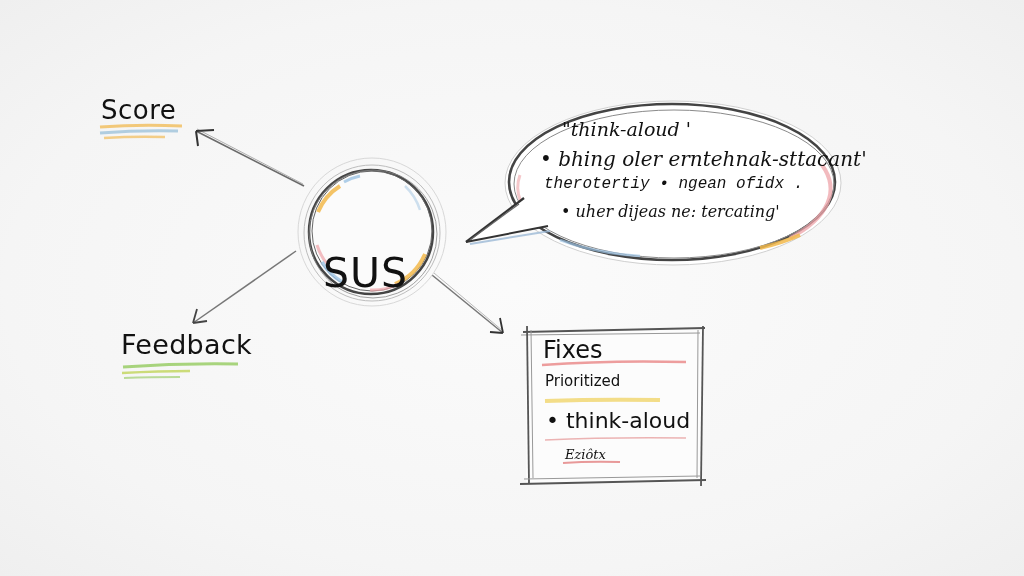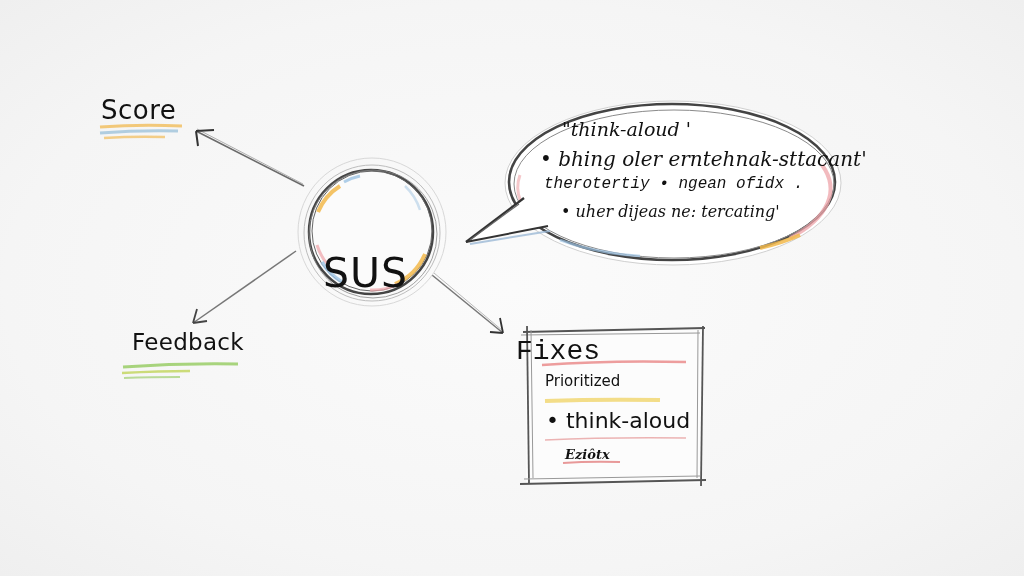--- a/index.html
+++ b/index.html
@@ -14,43 +14,43 @@
       background: radial-gradient(ellipse at 50% 50%, #fbfbfb 0%, #f5f5f5 70%, #efefef 100%);
     }
     svg.lines { position: absolute; left: 0; top: 0; }
     .label {
       position: absolute;
       color: #111;
       font-family: "DejaVu Sans", sans-serif;
       white-space: nowrap;
     }
     .score { left: 101px; top: 95px; font-size: 26px; letter-spacing: 0.5px; }
-    .feedback { left: 132px; top: 329px; font-size: 23px; letter-spacing: 0.3px; }
+    .feedback { left: 121px; top: 329px; font-size: 27px; letter-spacing: 0.3px; }
     .sus { left: 323px; top: 209px; font-size: 41px; font-weight: 400; letter-spacing: 1px; margin-top: 40px; }
     .bubble-text {
       position: absolute;
       font-family: "DejaVu Serif", serif;
       font-style: italic;
       color: #111;
       white-space: nowrap;
     }
     .bt0 { left: 562px; top: 118px; font-size: 19px; }
     .bt1 { left: 540px; top: 147px; font-size: 20px; }
     .bt2 { left: 544px; top: 175px; font-size: 16px; font-family: Liberation Mono, monospace; }
     .bt3 { left: 561px; top: 202px; font-size: 16px; }
     .box-text {
       position: absolute;
       color: #111;
       font-family: "DejaVu Sans", sans-serif;
       white-space: nowrap;
     }
-    .bx0 { left: 516px; top: 336px; font-size: 28px; font-family: Liberation Mono, monospace; }
+    .bx0 { left: 543px; top: 336px; font-size: 24px; }
     .bx1 { left: 545px; top: 372px; font-size: 15px; }
     .bx2 { left: 546px; top: 408px; font-size: 22px; }
-    .bx3 { left: 565px; top: 447px; font-size: 13px; font-family: "DejaVu Serif", serif; font-style: italic; font-weight: bold; }
+    .bx3 { left: 565px; top: 447px; font-size: 13px; font-family: "DejaVu Serif", serif; font-style: italic; }
   </style>
 </head>
 <body>
 
 <div class="canvas"></div>
 
 <svg class="lines" width="1024" height="576" viewBox="0 0 1024 576">
 
   <g>
     <path d="M100 127 Q140 124 182 126" stroke="#f2c36b" stroke-width="3" fill="none" opacity="0.9"></path>

